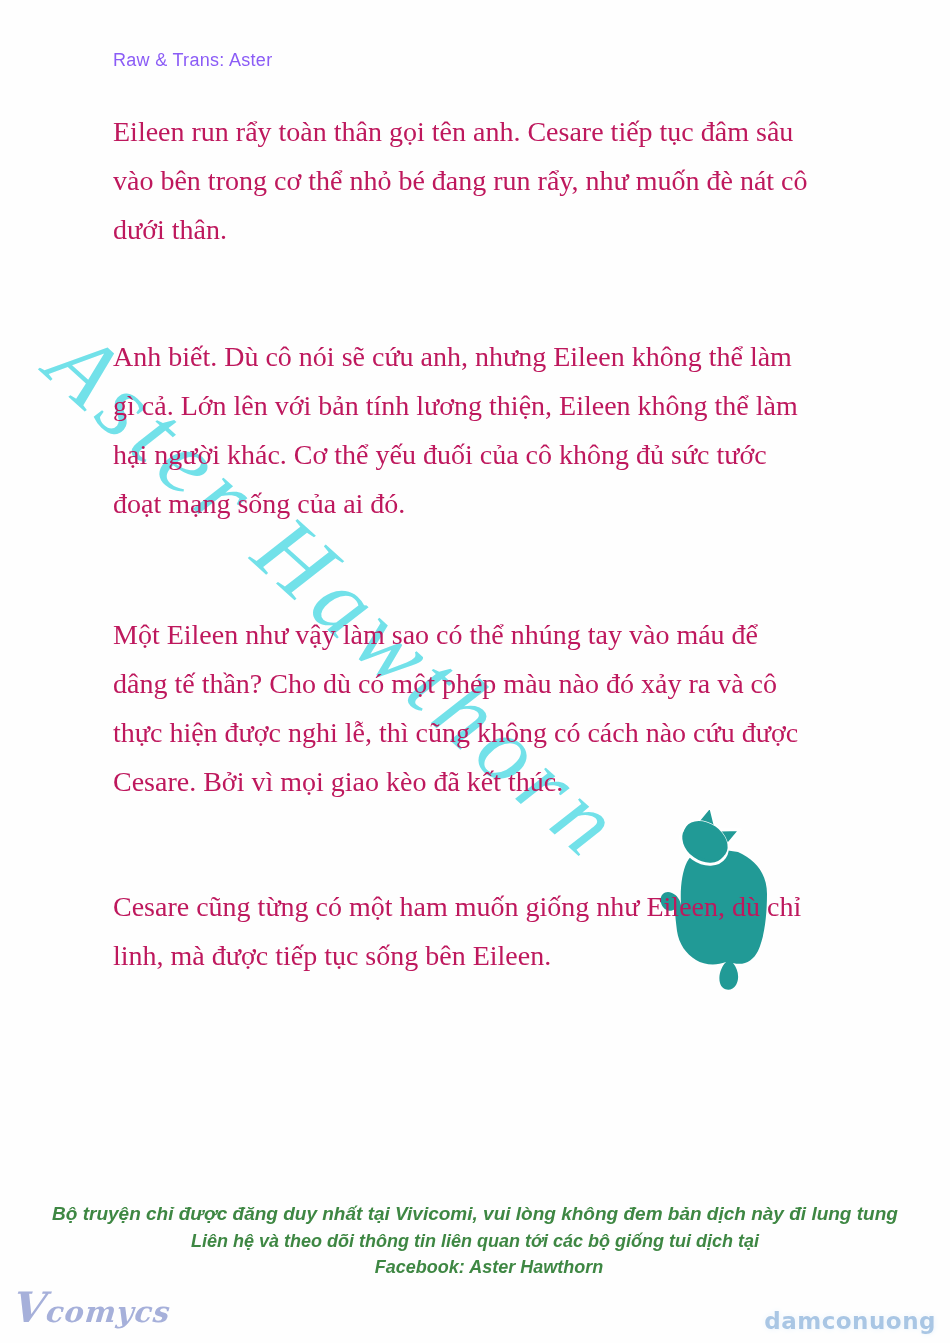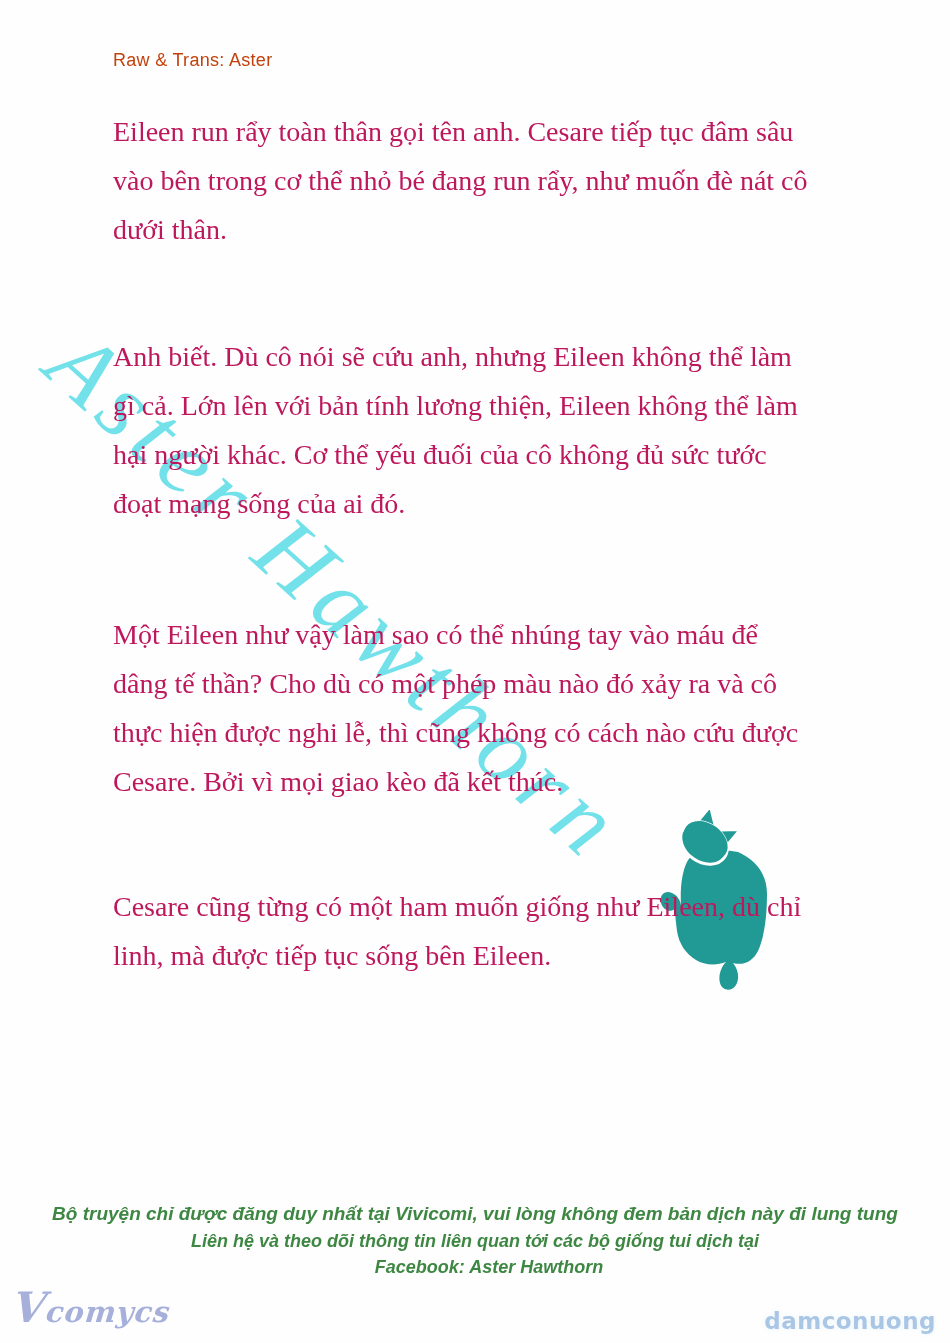--- a/index.html
+++ b/index.html
@@ -7,21 +7,21 @@
     position:relative;
     width:950px;height:1343px;
     margin:0 auto;
     background:#fefefe;
     overflow:hidden;
     font-family:"Liberation Serif", serif;
   }
   .header{
     position:absolute;left:113px;top:50px;
     font-family:"Liberation Sans", sans-serif;
-    font-size:18px;color:#c2410c;letter-spacing:.3px;
+    font-size:18px;color:#8b5cf6;letter-spacing:.3px;
     z-index:5;
   }
   .watermark{
     position:absolute;left:100px;top:308px;
     transform:rotate(42deg);transform-origin:0 0;
     font-family:"Liberation Serif", serif;
     font-style:italic;
     font-size:95px;letter-spacing:9px;white-space:nowrap;
     color:#4bd9e4;opacity:.78;
     z-index:1;

